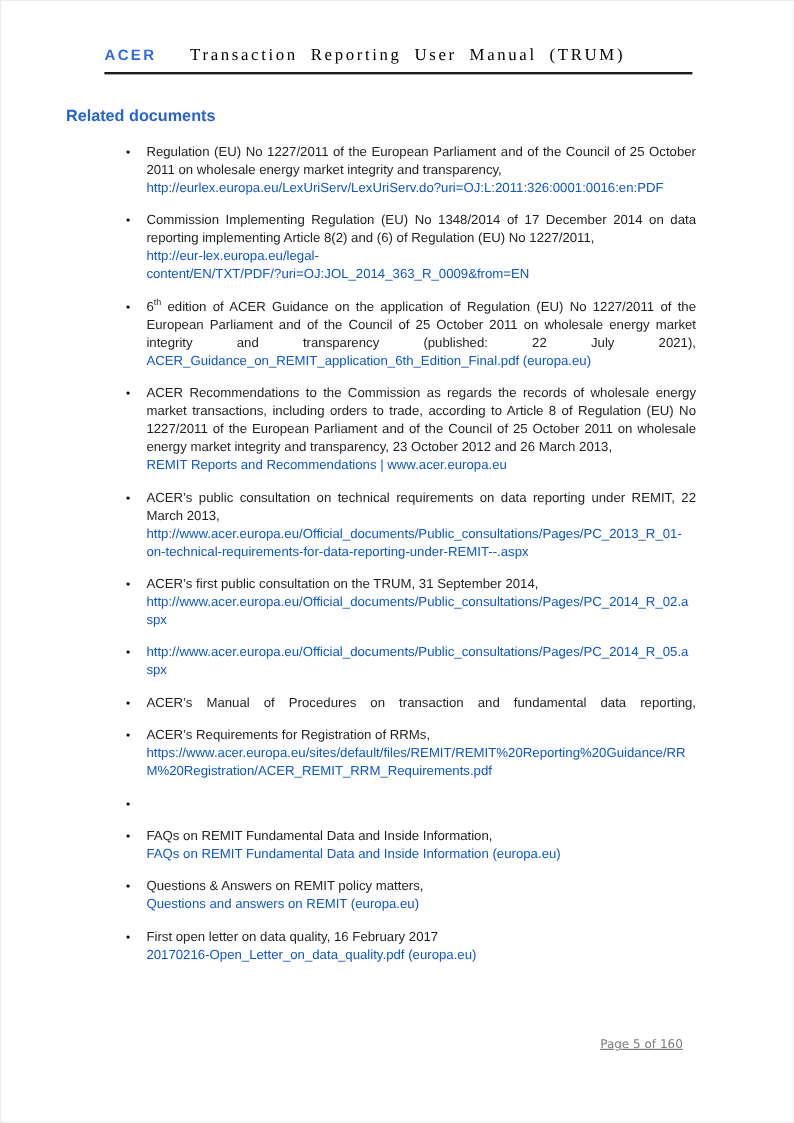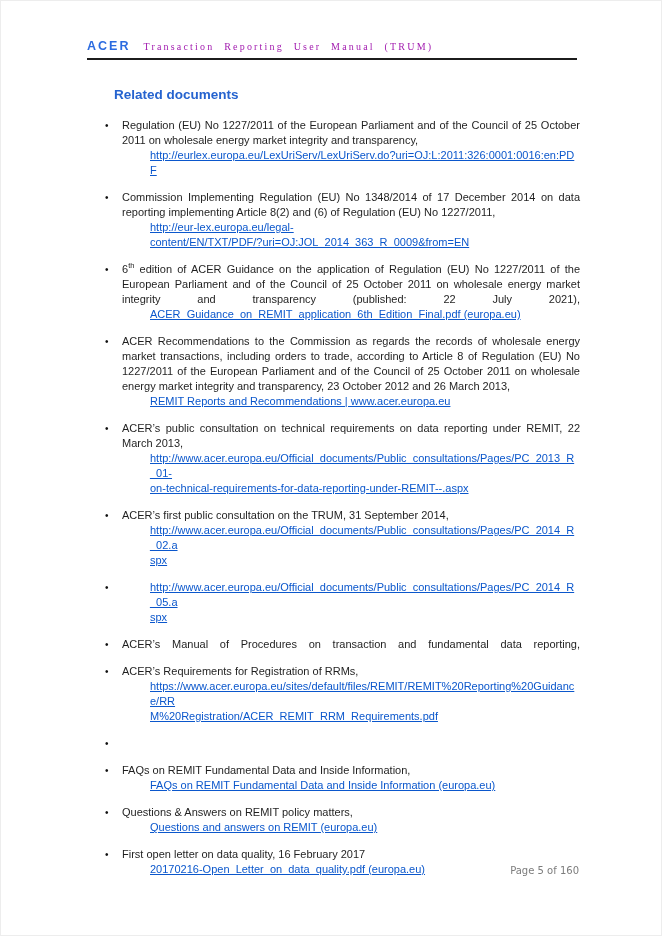--- a/index.html
+++ b/index.html
@@ -15,41 +15,41 @@
     font-family:"Liberation Sans", sans-serif;
     color:var(--body-ink);
     position:relative;
     height:936px;
     border:1px solid #ededed;
     overflow:hidden;
   }
   .header{
     margin:38px 84px 0 86px;
     display:flex;
-    align-items:center;
-    gap:13px;
+    align-items:flex-start;
+    gap:28px;
     border-bottom:2px solid #1c1c1c;
     padding-bottom:5px;
   }
   .logo{
     font-size:12.5px;
     font-weight:bold;
     letter-spacing:2px;
     color:var(--logo-blue);
   }
   .doc-title{
     font-family:"Liberation Serif", serif;
-    font-size:10px;
+    font-size:14px;
     letter-spacing:2.2px;
     word-spacing:5px;
-    color:#a21caf;
+    color:#000000;
     white-space:nowrap;
   }
   .section-heading{
-    margin:27px 0 16px 113px;
+    margin:27px 0 16px 54px;
     font-size:13.5px;
     font-weight:bold;
     color:var(--heading-blue);
   }
   ul.bullets{
     list-style:none;
     margin:0 81px 0 104px;
   }
   ul.bullets li{
     display:flex;
@@ -72,34 +72,33 @@
   }
   .sup{
     vertical-align:super;
     font-size:7.5px;
     line-height:0;
     margin-top:45px;
   }
   a.doc-link{
     display:block;
     color:var(--link-blue);
-    text-decoration:underline;
     white-space:pre-line;
     overflow-wrap:break-word;
     word-break:break-all;
     cursor:pointer;
-    margin-left:28px;
   }
   .page-footer{
     position:absolute;
     top:864px;
-    right:82px;
+    right:92px;
     font-family:"DejaVu Sans", sans-serif;
     font-size:10px;
     color:var(--footer-gray);
+    text-decoration:underline;
   }
 </style>
 </head>
 <body>
 
 <div class="header">
   <span class="logo">ACER</span>
   <span class="doc-title">Transaction Reporting User Manual (TRUM)</span>
 </div>
 

